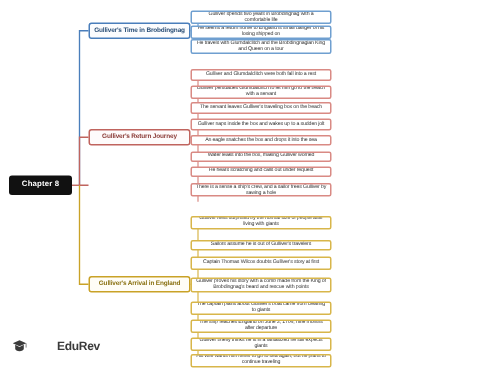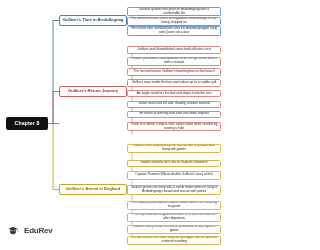--- a/index.html
+++ b/index.html
@@ -56,21 +56,21 @@
     padding:0 2px;
     color:#333333;
   }
   .leaf.blue{border-color:#6f9fd0;background:#ffffff;}
   .leaf.red{border-color:#d98a84;background:#ffffff;}
   .leaf.gold{border-color:#d8b64a;background:#ffffff;}
 
   
   .watermark{
     position:absolute;left:8px;top:226px;
-    display:flex;align-items:center;gap:6px;
+    display:flex;align-items:center;gap:20px;
   }
   .watermark .wm-text{
     font-size:8px;font-weight:bold;color:#3b3b3b;letter-spacing:-0.2px;
   }
   .cap-icon{width:10px;height:9px;display:block;}
 </style>
 </head>
 <body>
 
 <div id="canvas">

